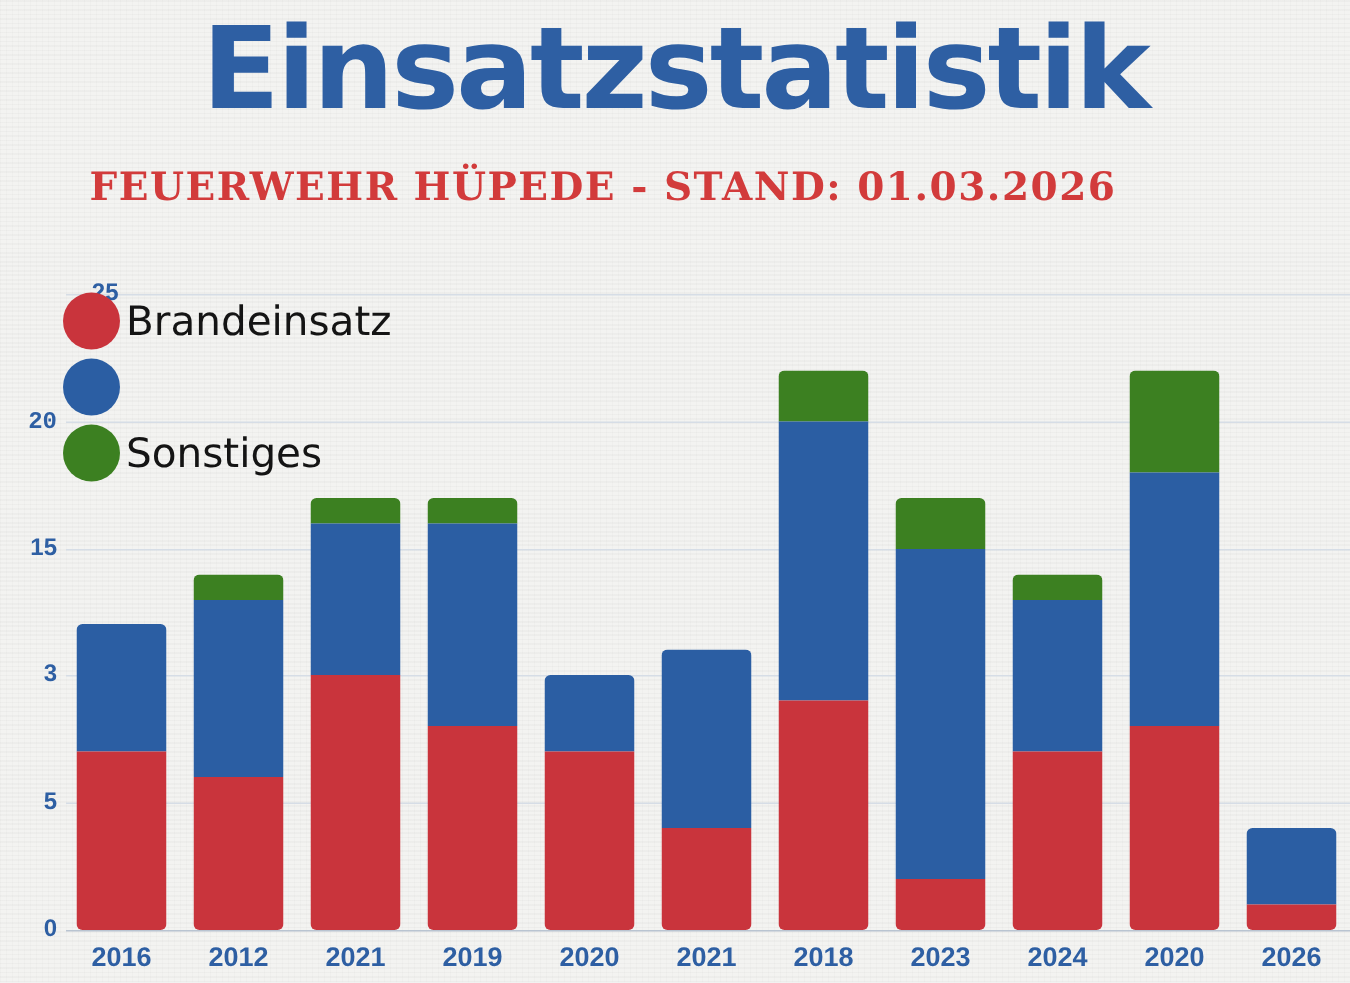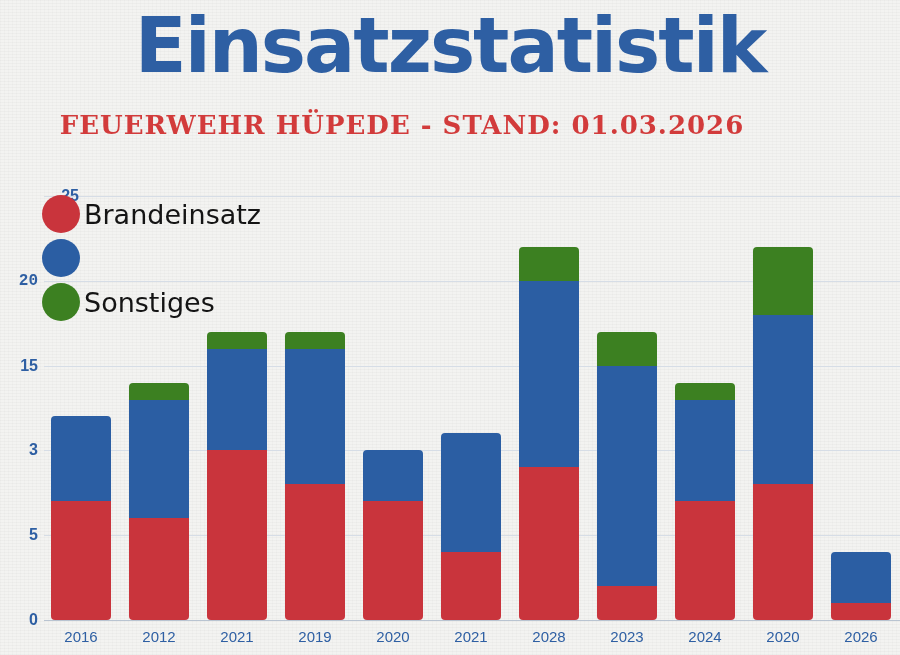--- a/index.html
+++ b/index.html
@@ -107,22 +107,22 @@
     width: 100%;
   }
   .seg-brand { background: #C9343C; }
   .seg-hilfe { background: #2B5EA3; }
   .seg-sonst { background: #3C8021; }
   .xtick-label {
     position: absolute;
     top: 628px;
     width: 60px;
     text-align: center;
-    font-size: 15px;
-    font-weight: 400;
+    font-size: 18px;
+    font-weight: 700;
     color: #2E5FA3;
     font-family: "Liberation Sans", sans-serif;
   }
 
   
   #legend {
     position: absolute;
     left: 42px;
     top: 192px;
   }
@@ -247,21 +247,21 @@
           </div>
         </div>
       </div>
     <div id="xtick-labels">
         <div class="xtick-label" style="left: 51px;">2016</div>
         <div class="xtick-label" style="left: 129px;">2012</div>
         <div class="xtick-label" style="left: 207px;">2021</div>
         <div class="xtick-label" style="left: 285px;">2019</div>
         <div class="xtick-label" style="left: 363px;">2020</div>
         <div class="xtick-label" style="left: 441px;">2021</div>
-        <div class="xtick-label" style="left: 519px;">2028</div>
+        <div class="xtick-label" style="left: 519px;">2018</div>
         <div class="xtick-label" style="left: 597px;">2023</div>
         <div class="xtick-label" style="left: 675px;">2024</div>
         <div class="xtick-label" style="left: 753px;">2020</div>
         <div class="xtick-label" style="left: 831px;">2026</div>
       </div>
   </div>
 
   <div id="legend">
       <div class="legend-item">
         <span class="legend-swatch" style="background: rgb(201, 52, 60);"></span>

